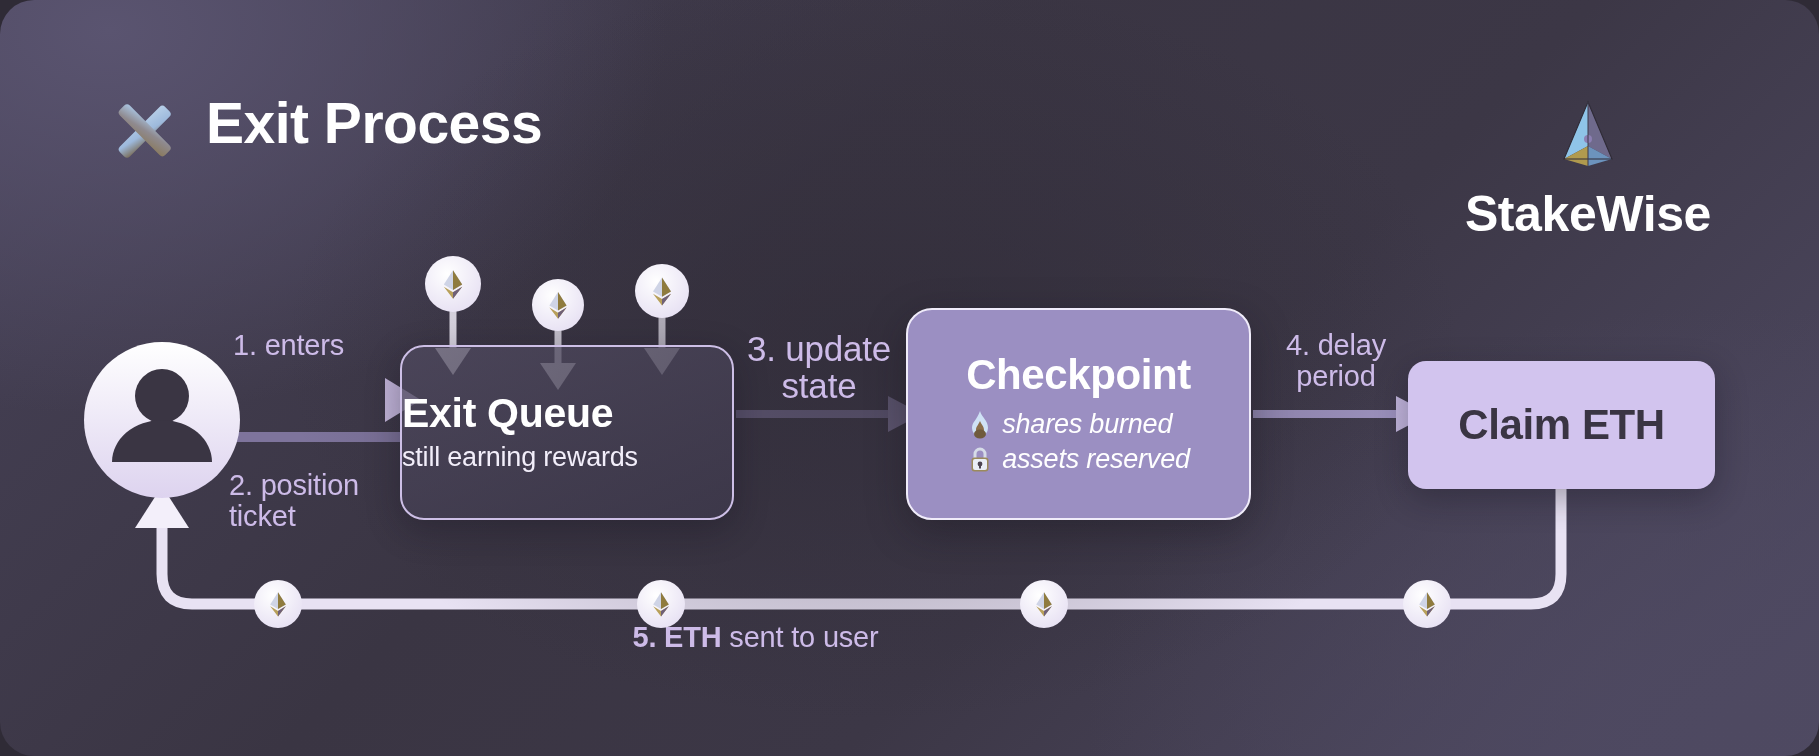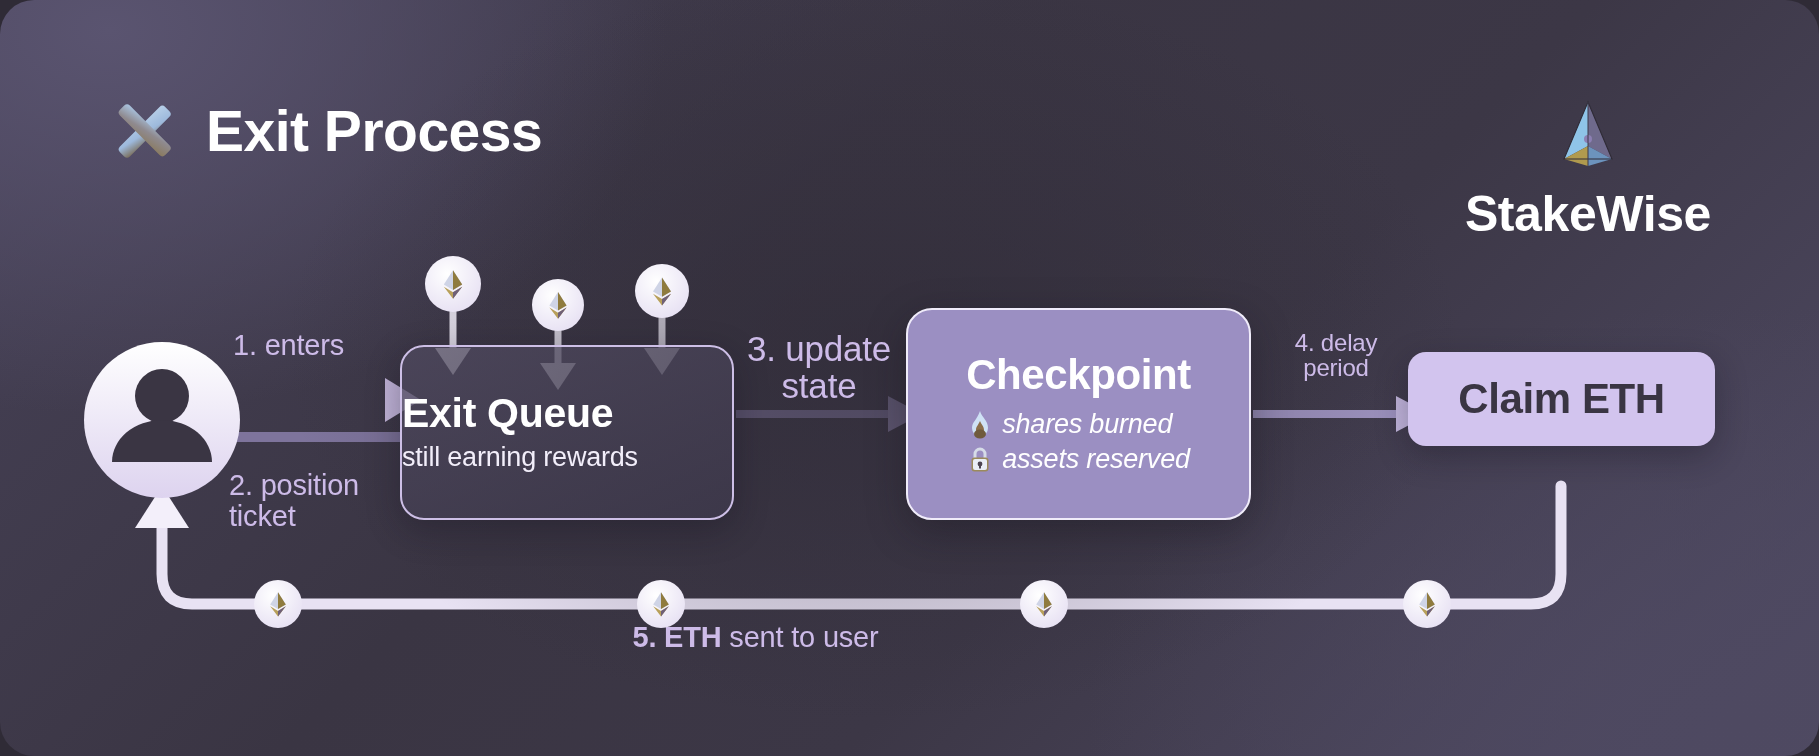--- a/index.html
+++ b/index.html
@@ -22,21 +22,21 @@
   #canvas::after{
     content:"";position:absolute;inset:0;pointer-events:none;
     background:radial-gradient(820px 520px at 48% 46%, rgba(45,41,53,.55) 0%, rgba(45,41,53,0) 72%);
   }
 
   svg.layer{position:absolute;inset:0;width:1819px;height:756px;}
   .above{z-index:6}
 
   
   .header{position:absolute;top:95px;left:0;width:1819px;height:90px;z-index:8;}
-  .title-wrap{position:absolute;left:108px;top:0;display:flex;align-items:center;gap:26px;}
+  .title-wrap{position:absolute;left:108px;top:0;display:flex;align-items:flex-start;gap:26px;}
   .x-emoji{width:72px;height:72px;position:relative;display:block;flex:none;}
   .title-text{
     font-size:57px;font-weight:bold;color:#ffffff;letter-spacing:-.5px;
     line-height:1;white-space:nowrap;
   }
   .brand-wrap{position:absolute;right:108px;top:4px;display:flex;align-items:center;gap:20px;flex-direction:column;}
   .brand-text{font-size:50px;font-weight:bold;color:#ffffff;letter-spacing:-.4px;line-height:1;}
   .brand-logo{width:62px;height:70px;display:block;flex:none;}
 
   
@@ -60,34 +60,34 @@
     border-radius:26px;
     display:flex;flex-direction:column;align-items:center;justify-content:center;
     box-shadow:0 12px 38px rgba(20,17,27,.34);
   }
   #checkpoint .n-title{font-size:42px;font-weight:bold;color:#fff;letter-spacing:-.4px;line-height:1.05;}
   #checkpoint .bullets{margin-top:12px;display:flex;flex-direction:column;gap:4px;}
   #checkpoint .b-row{display:flex;align-items:flex-end;gap:9px;font-size:27px;font-style:italic;color:#fff;letter-spacing:-.2px;}
   .b-ico{width:26px;height:30px;display:block;flex:none;}
 
   #claim-eth{
-    left:1408px; top:352px; width:307px; height:94px;
+    left:1408px; top:361px; width:307px; height:128px;
     background:#d2c4ee;
     border-radius:18px;
     display:flex;align-items:center;justify-content:center;
     box-shadow:0 10px 32px rgba(20,17,27,.32);
   }
   #claim-eth .n-title{font-size:42px;font-weight:bold;color:#3a3543;letter-spacing:-.4px;}
 
   
   .step{position:absolute;z-index:7;color:#cdbbe8;line-height:1.06;letter-spacing:-.2px;white-space:pre-line;}
   #step1{left:233px; top:330px; font-size:29px;}
   #step2{left:229px; top:470px; font-size:29px; text-align:left; width:165px;}
   #step3{left:744px; top:330px; font-size:35px; text-align:center; width:150px;}
-  #step4{left:1266px; top:330px; font-size:24px; text-align:center; width:140px;}
+  #step4{left:1266px; top:330px; font-size:29px; text-align:center; width:140px;}
   #step5{left:0; top:622px; width:1511px; text-align:center; font-size:29px;}
   #step5 b{font-weight:bold;color:#cdbbe8;}
 </style>
 </head>
 <body>
 
 <div id="canvas">
 
   <svg class="layer" viewBox="0 0 1819 756">
     <defs>

